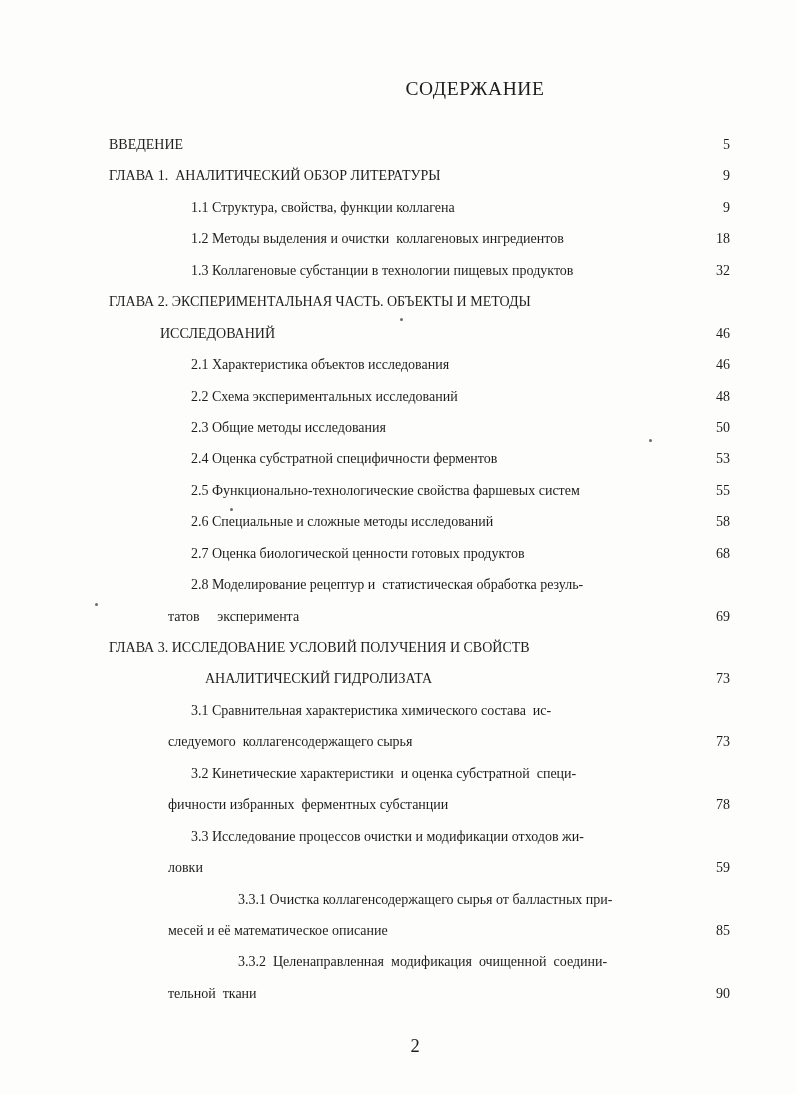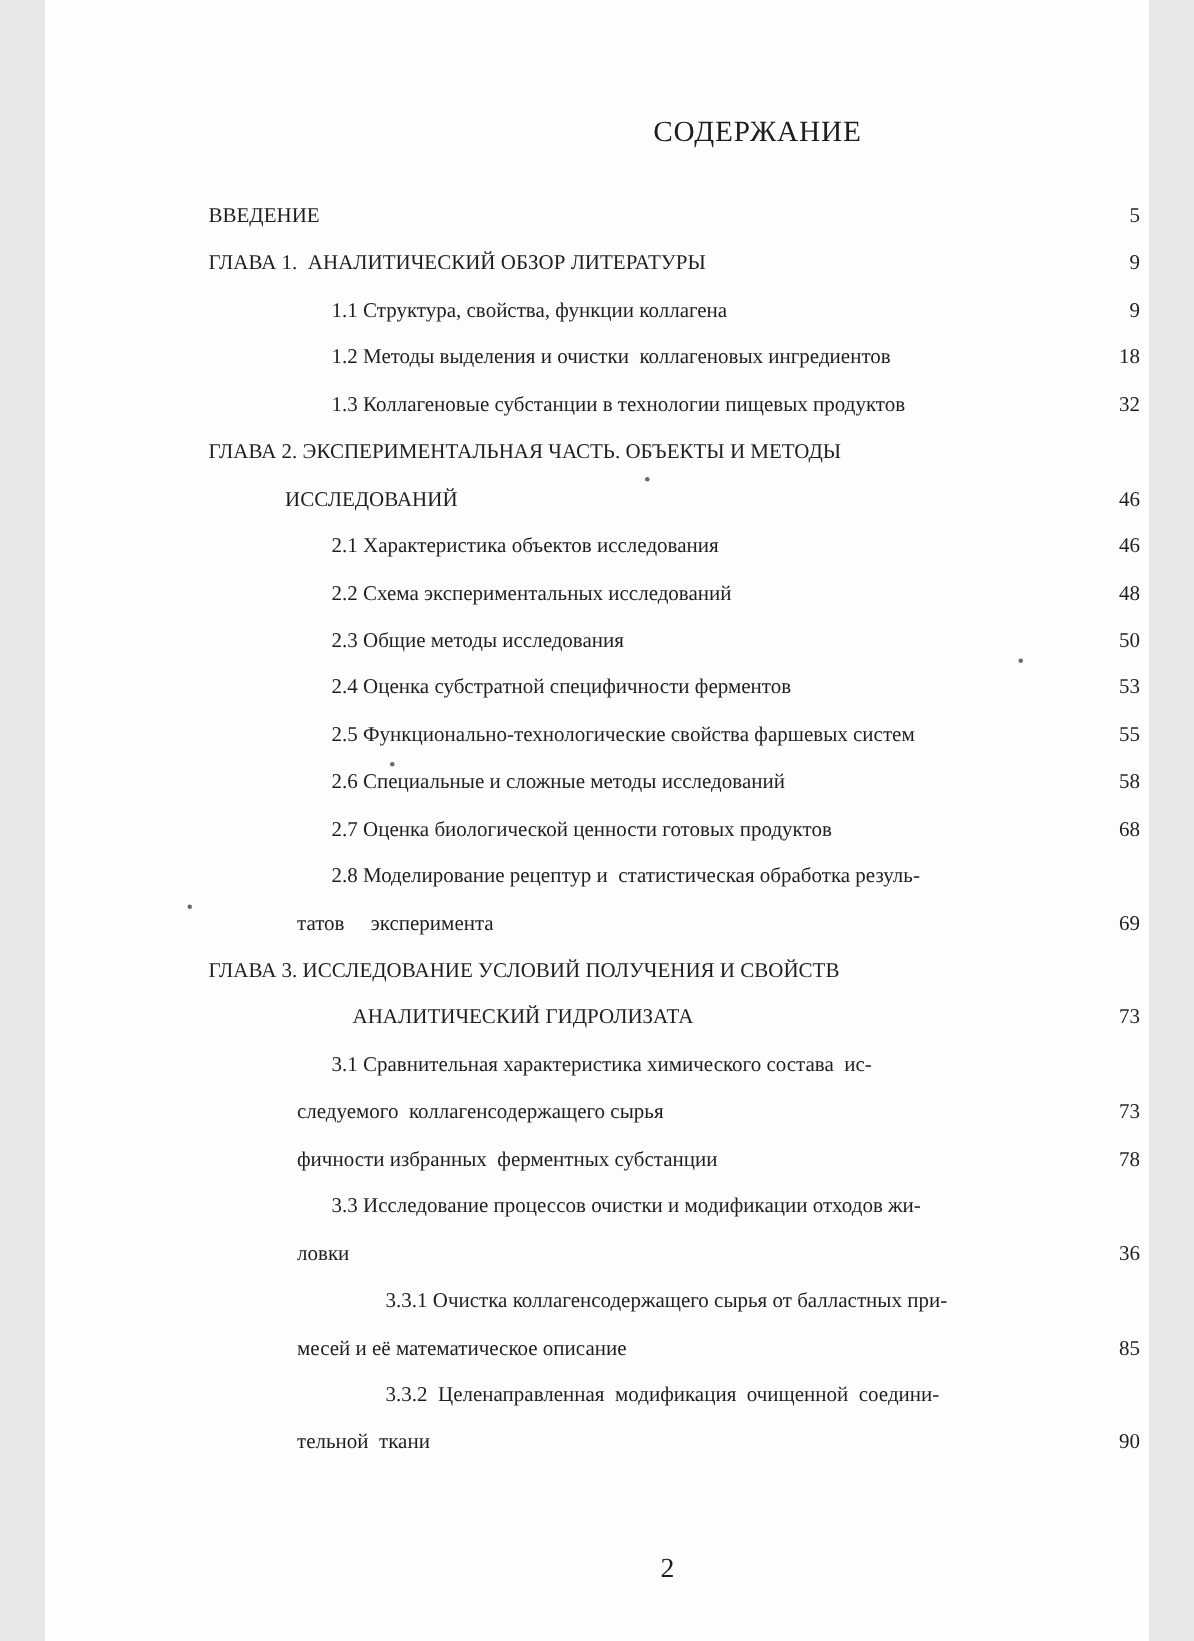--- a/index.html
+++ b/index.html
@@ -1,18 +1,18 @@
 <!DOCTYPE html>
 <html><head>
 <meta charset="utf-8">
 <style>
   html,body { margin:0; padding:0; background:#e8e8e8; }
   .page {
     position:relative;
-    width:736px; height:1094px;
+    width:796px; height:1094px;
     margin:0 auto;
     background:#fdfdfc;
     font-family:"Liberation Serif", serif;
     color:#1e1e1e;
     overflow:hidden;
   }
   .doc-title {
     position:absolute;
     top:78px; left:155px; width:640px;
     text-align:center;
@@ -30,21 +30,21 @@
     height:31.45px;
     line-height:31.45px;
     white-space:pre;
     font-size:14px;
   }
   .toc-text { position:absolute; top:0; }
   .ind-chapter  { left:109px; }
   .ind-chapter2 { left:160px; }
   .ind-chapter3 { left:205px; }
   .ind-item     { left:191px; }
-  .ind-sub      { left:227px; }
+  .ind-sub      { left:238px; }
   .ind-cont     { left:168px; }
   .toc-page {
     position:absolute; top:0; right:0;
     width:60px; text-align:right;
   }
   .footer-page-number {
     position:absolute;
     top:1036px; left:395px; width:40px;
     text-align:center;
     font-size:18.5px;
@@ -76,23 +76,24 @@
       <div class="toc-row"><span class="toc-text ind-item">2.4 Оценка субстратной специфичности ферментов</span><span class="toc-page">53</span></div>
       <div class="toc-row"><span class="toc-text ind-item">2.5 Функционально-технологические свойства фаршевых систем</span><span class="toc-page">55</span></div>
       <div class="toc-row"><span class="toc-text ind-item">2.6 Специальные и сложные методы исследований</span><span class="toc-page">58</span></div>
       <div class="toc-row"><span class="toc-text ind-item">2.7 Оценка биологической ценности готовых продуктов</span><span class="toc-page">68</span></div>
       <div class="toc-row"><span class="toc-text ind-item">2.8 Моделирование рецептур и  статистическая обработка резуль-</span><span class="toc-page"></span></div>
       <div class="toc-row"><span class="toc-text ind-cont">татов     эксперимента</span><span class="toc-page">69</span></div>
       <div class="toc-row"><span class="toc-text ind-chapter">ГЛАВА 3. ИССЛЕДОВАНИЕ УСЛОВИЙ ПОЛУЧЕНИЯ И СВОЙСТВ</span><span class="toc-page"></span></div>
       <div class="toc-row"><span class="toc-text ind-chapter3">АНАЛИТИЧЕСКИЙ ГИДРОЛИЗАТА</span><span class="toc-page">73</span></div>
       <div class="toc-row"><span class="toc-text ind-item">3.1 Сравнительная характеристика химического состава  ис-</span><span class="toc-page"></span></div>
       <div class="toc-row"><span class="toc-text ind-cont">следуемого  коллагенсодержащего сырья</span><span class="toc-page">73</span></div>
+      <div class="toc-row"><span class="toc-text ind-item">3.2 Кинетические характеристики  и оценка субстратной  специ-</span><span class="toc-page"></span></div>
       <div class="toc-row"><span class="toc-text ind-cont">фичности избранных  ферментных субстанции</span><span class="toc-page">78</span></div>
       <div class="toc-row"><span class="toc-text ind-item">3.3 Исследование процессов очистки и модификации отходов жи-</span><span class="toc-page"></span></div>
-      <div class="toc-row"><span class="toc-text ind-cont">ловки</span><span class="toc-page">36</span></div>
+      <div class="toc-row"><span class="toc-text ind-cont">ловки</span><span class="toc-page">59</span></div>
       <div class="toc-row"><span class="toc-text ind-sub">3.3.1 Очистка коллагенсодержащего сырья от балластных при-</span><span class="toc-page"></span></div>
       <div class="toc-row"><span class="toc-text ind-cont">месей и её математическое описание</span><span class="toc-page">85</span></div>
       <div class="toc-row"><span class="toc-text ind-sub">3.3.2  Целенаправленная  модификация  очищенной  соедини-</span><span class="toc-page"></span></div>
       <div class="toc-row"><span class="toc-text ind-cont">тельной  ткани</span><span class="toc-page">90</span></div>
     </div>
 
   <div class="footer-page-number">2</div>
 <div class="scan-dot" style="left: 400px; top: 318px;"></div>
     <div class="scan-dot" style="left: 649px; top: 439px;"></div>
     <div class="scan-dot" style="left: 230px; top: 508px;"></div>

